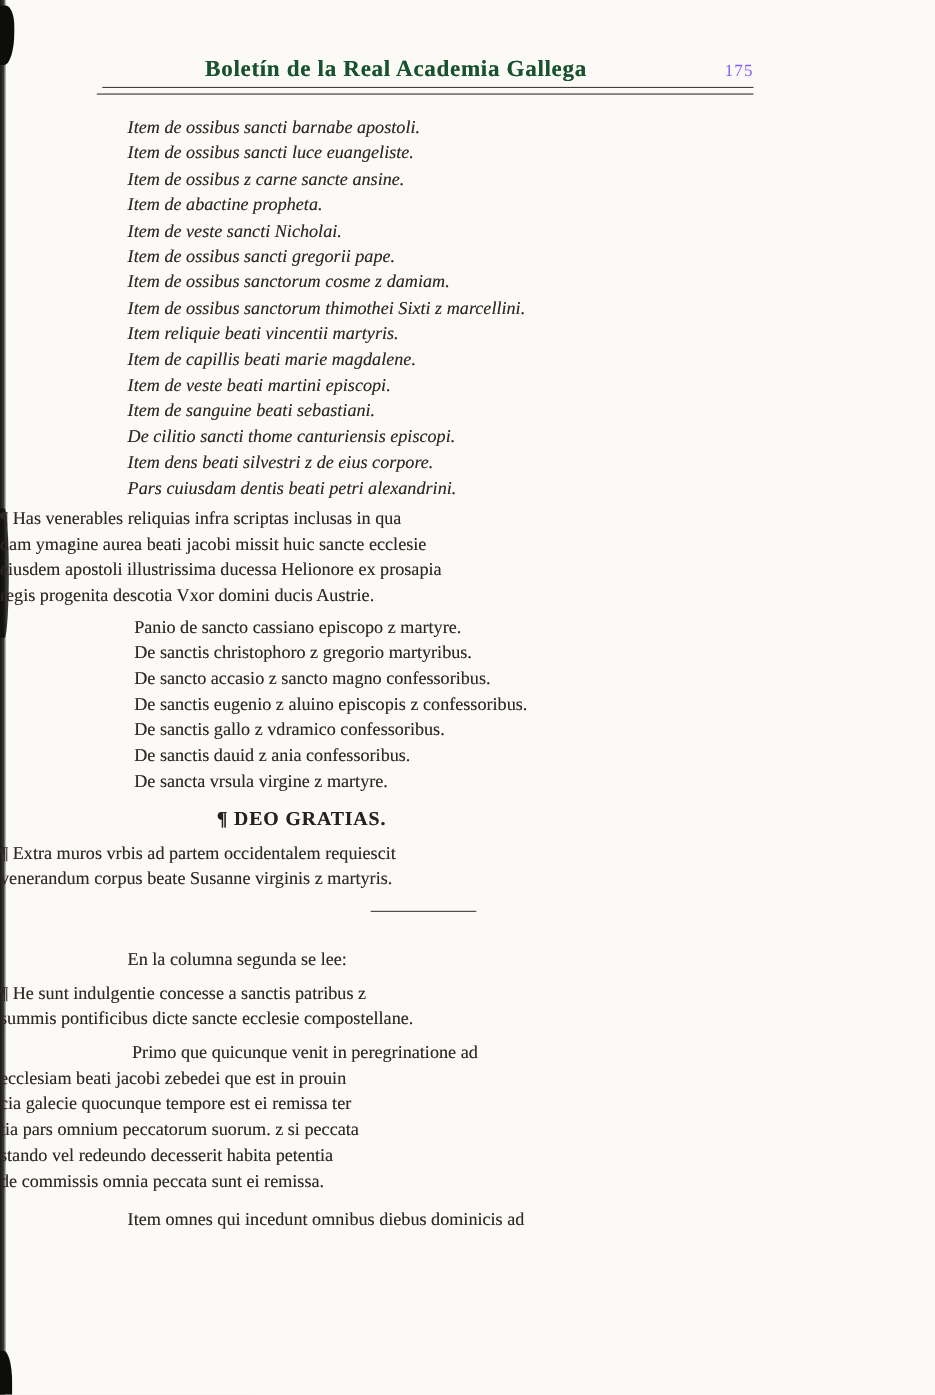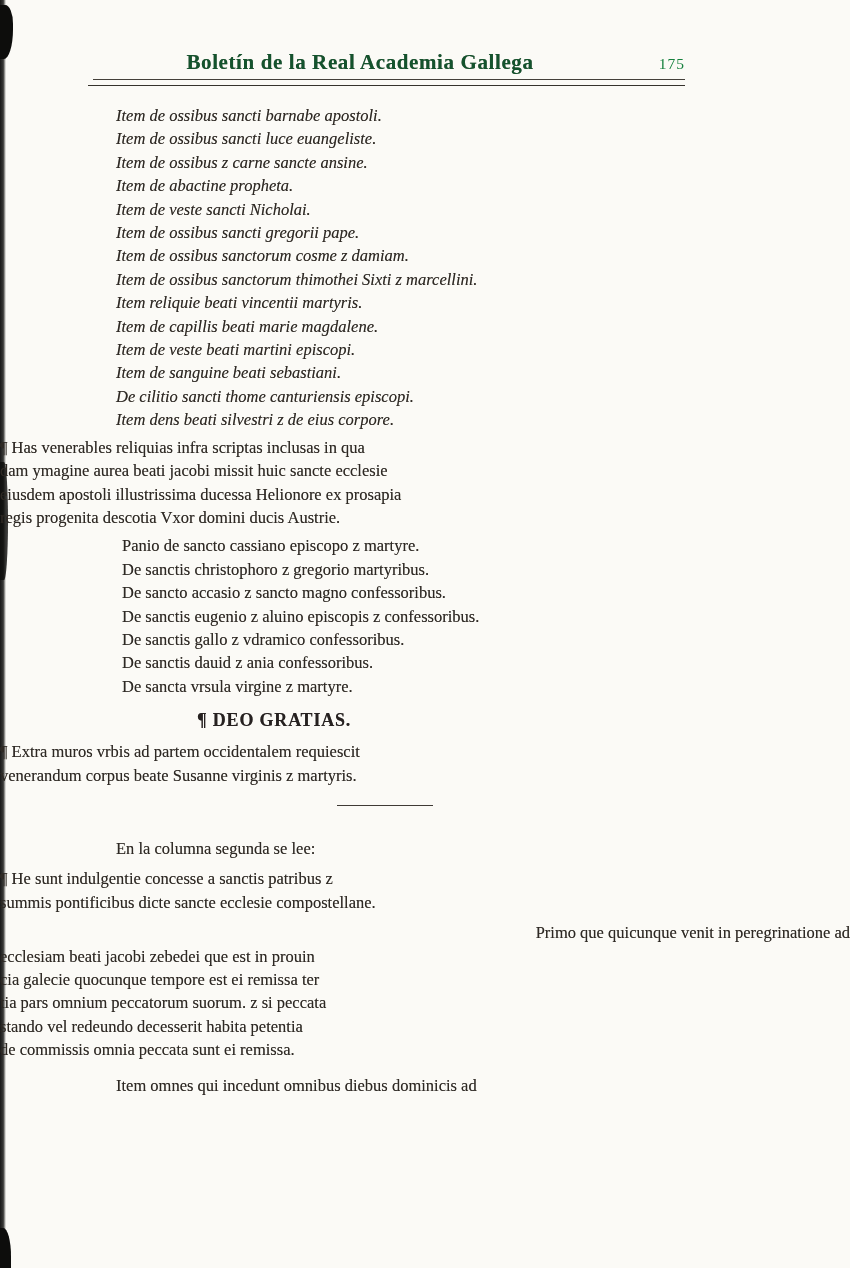--- a/index.html
+++ b/index.html
@@ -40,42 +40,42 @@
     display: flex; align-items: baseline;
   }
   .journal-title {
     flex: 1; text-align: center;
     font-weight: bold; font-size: 21px; letter-spacing: 0.6px;
     color: #14532d;
     text-shadow: 0 0 0.4px rgba(34,29,24,0.55);
   }
   .page-number {
     width: 60px; text-align: right;
-    font-size: 15.5px; color: #15803d; letter-spacing: 1px;
+    font-size: 15.5px; color: #8b5cf6; letter-spacing: 1px;
   }
   .rule-top {
     position: absolute; left: 93px; top: 79px; width: 592px; height: 0;
     border-top: 1.3px solid #44403a;
   }
   .rule-bottom {
     position: absolute; left: 88px; top: 85px; width: 597px; height: 0;
     border-top: 1.6px solid #36322c;
   }
 
   
   .content { position: absolute; left: 0; top: 104px; width: 850px; }
   .line {
     font-size: 16.5px; line-height: 23.4px; white-space: nowrap;
     text-shadow: 0 0 0.35px rgba(46,41,36,0.5);
   }
   .list   { margin-left: 116px; font-style: italic; }
   .flush  { }
   .list2  { margin-left: 122px; }
   .note   { margin-left: 116px; }
-  .p4first{ margin-left: 120px; text-align: right; }
+  .p4first{ margin-left: 120px; }
   .lastln { margin-left: 116px; }
 
   .block-b   { margin-top: 4px; }
   .block-c   { margin-top: 5px; }
   .block-deo { margin-top: 10px; }
   .block-e   { margin-top: 8px; }
   .block-note{ margin-top: 31px; }
   .block-g   { margin-top: 7px; }
   .block-h   { margin-top: 7px; }
   .block-last{ margin-top: 12px; }
@@ -123,20 +123,21 @@
       <div class="line list">Item de veste sancti Nicholai.</div>
       <div class="line list">Item de ossibus sancti gregorii pape.</div>
       <div class="line list">Item de ossibus sanctorum cosme z damiam.</div>
       <div class="line list">Item de ossibus sanctorum thimothei Sixti z marcellini.</div>
       <div class="line list">Item reliquie beati vincentii martyris.</div>
       <div class="line list">Item de capillis beati marie magdalene.</div>
       <div class="line list">Item de veste beati martini episcopi.</div>
       <div class="line list">Item de sanguine beati sebastiani.</div>
       <div class="line list">De cilitio sancti thome canturiensis episcopi.</div>
       <div class="line list">Item dens beati silvestri z de eius corpore.</div>
+      <div class="line list">Pars cuiusdam dentis beati petri alexandrini.</div>
     </div>
 
     <div class="block-b">
       <div class="line flush">¶ Has venerables reliquias infra scriptas inclusas in qua</div>
       <div class="line flush">dam ymagine aurea beati jacobi missit huic sancte ecclesie</div>
       <div class="line flush">eiusdem apostoli illustrissima ducessa Helionore ex prosapia</div>
       <div class="line flush">regis progenita descotia Vxor domini ducis Austrie.</div>
     </div>
 
     <div class="block-c">

